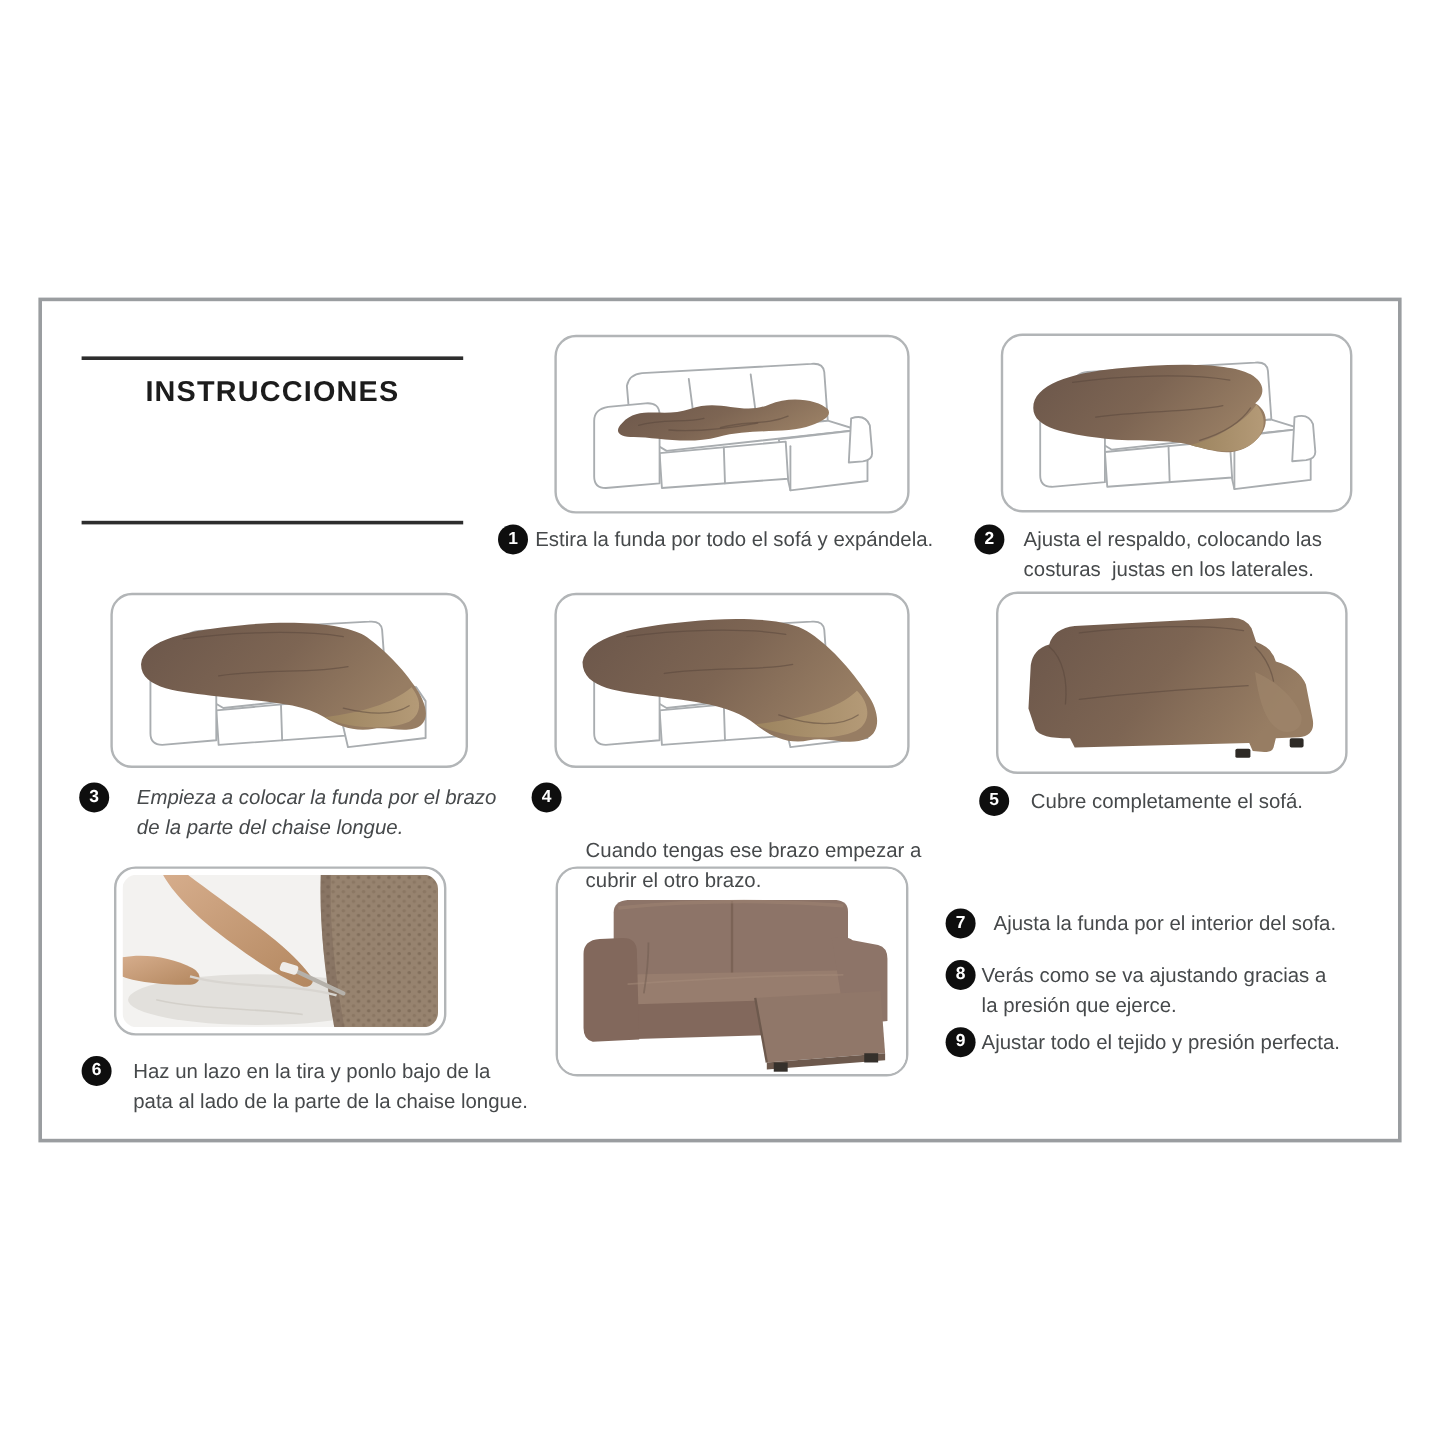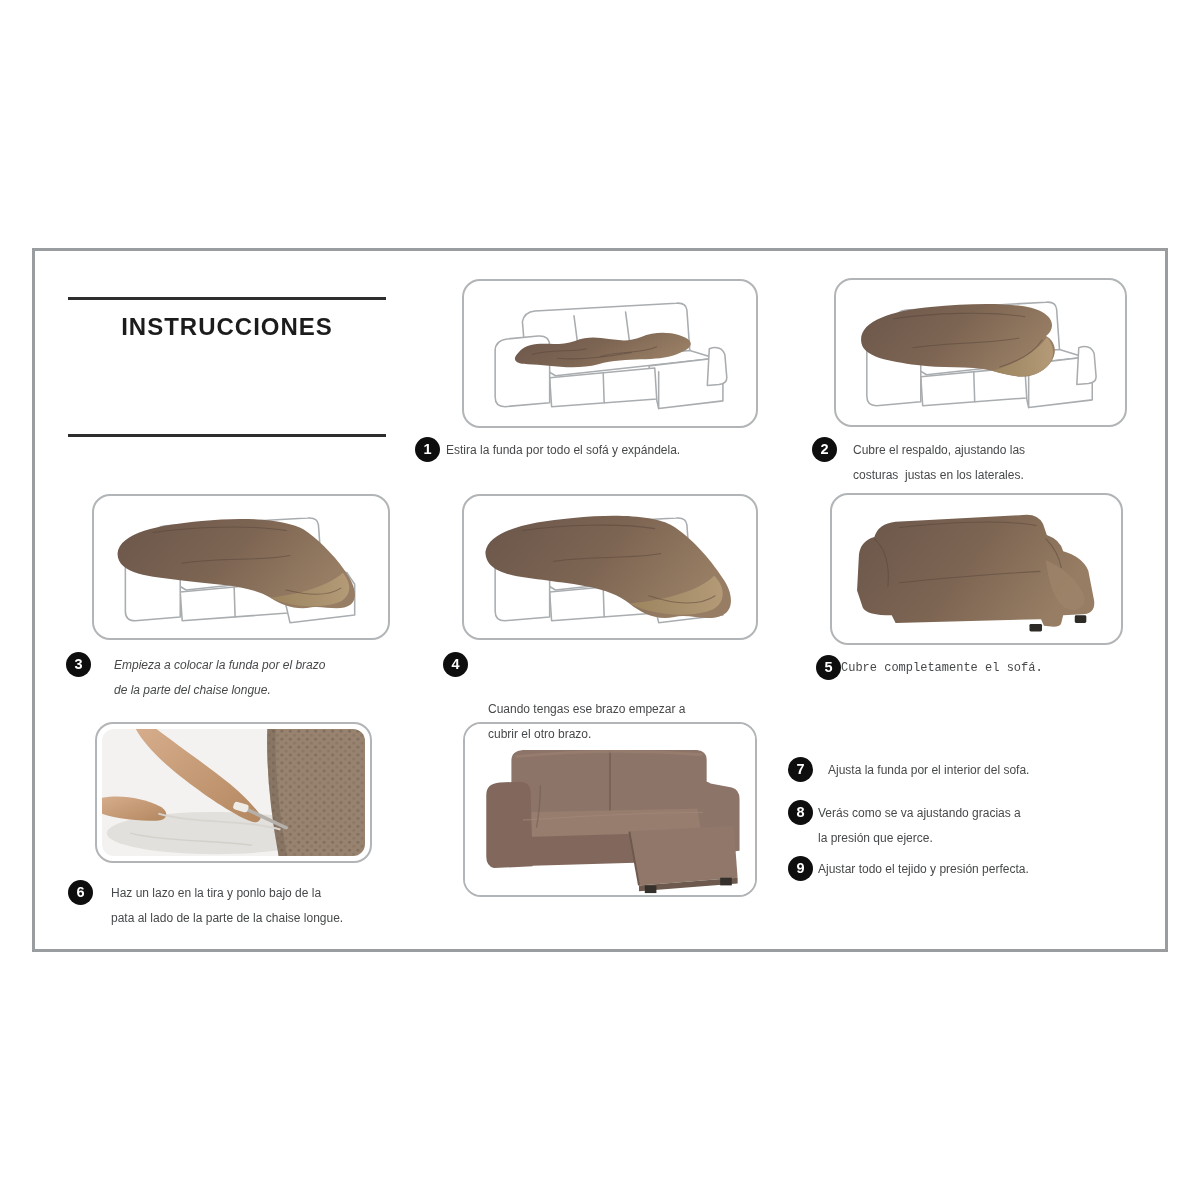--- a/index.html
+++ b/index.html
@@ -37,28 +37,28 @@
   .ls path{fill:#ffffff;stroke:#a9adb0;stroke-width:1.6;stroke-linejoin:round;stroke-linecap:round;}
   .ls .ln{fill:none;}
   .crease{fill:none;stroke:#55433a;stroke-width:1.1;opacity:.5;stroke-linecap:round;}
   
   .caption{position:absolute;display:flex;align-items:flex-start;}
   .badge{
     flex:0 0 25px;width:25px;height:25px;border-radius:50%;background:#0e0e0e;
     color:#fff;font-weight:bold;font-size:14.5px;line-height:25px;text-align:center;
   }
   .step-text{
-    font-size:12px;line-height:24.5px;white-space:pre-wrap;color:#46494b;
+    font-size:17px;line-height:24.5px;white-space:pre-wrap;color:#46494b;
     padding-top:1px;
   }
   .c1{left:415px;top:437px;} .c1 .step-text{margin-left:6px;width:360px;}
   .c2{left:812px;top:437px;} .c2 .step-text{margin-left:16px;width:320px;}
   .c3{left:66px; top:652px;} .c3 .step-text{margin-left:23px;width:345px;font-style:italic;}
   .c4{left:443px;top:652px;} .c4 .step-text{margin-left:20px;width:330px;margin-top:44px;}
-  .c5{left:816px;top:655px;} .c5 .step-text{margin-left:0;width:300px;font-family:Liberation Mono, monospace;}
+  .c5{left:816px;top:655px;} .c5 .step-text{margin-left:18px;width:300px;}
   .c6{left:68px; top:880px;} .c6 .step-text{margin-left:18px;width:365px;}
   .c7{left:788px;top:757px;} .c7 .step-text{margin-left:15px;width:352px;}
   .c8{left:788px;top:800px;} .c8 .step-text{margin-left:5px;width:352px;}
   .c9{left:788px;top:856px;} .c9 .step-text{margin-left:5px;width:352px;}
 </style>
 </head>
 <body>
 
 <svg width="0" height="0" style="position:absolute" aria-hidden="true">
   <defs>
@@ -235,21 +235,21 @@
     </g>
   </svg>
 </div>
 
 <div class="caption c1">
   <div class="badge">1</div>
   <div class="step-text">Estira la funda por todo el sofá y expándela.</div>
 </div>
 <div class="caption c2">
   <div class="badge">2</div>
-  <div class="step-text">Cubre el respaldo, ajustando las
+  <div class="step-text">Ajusta el respaldo, colocando las
 costuras  justas en los laterales.</div>
 </div>
 <div class="caption c3">
   <div class="badge">3</div>
   <div class="step-text">Empieza a colocar la funda por el brazo
 de la parte del chaise longue.</div>
 </div>
 <div class="caption c4">
   <div class="badge">4</div>
   <div class="step-text">Cuando tengas ese brazo empezar a

